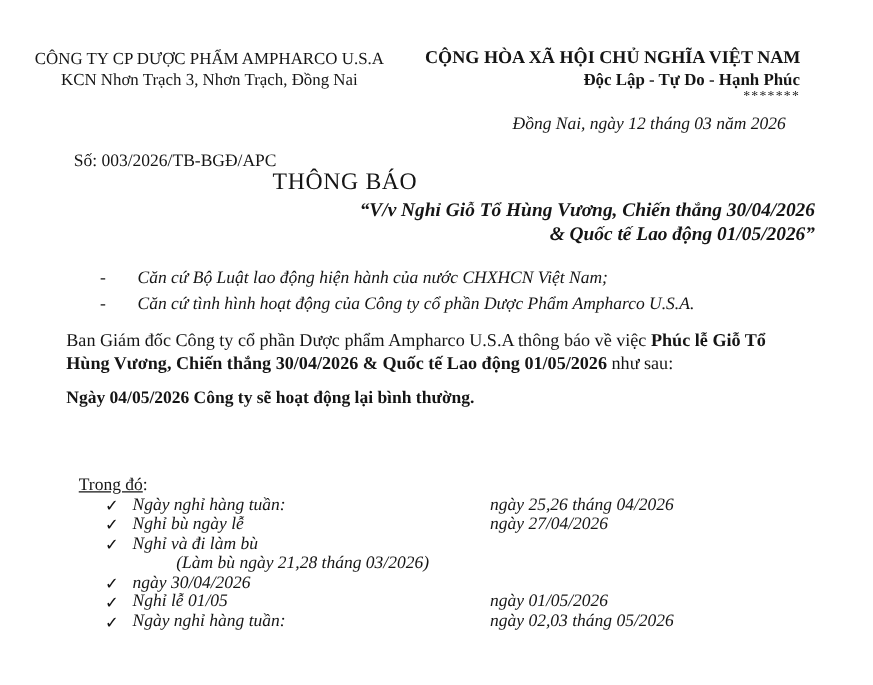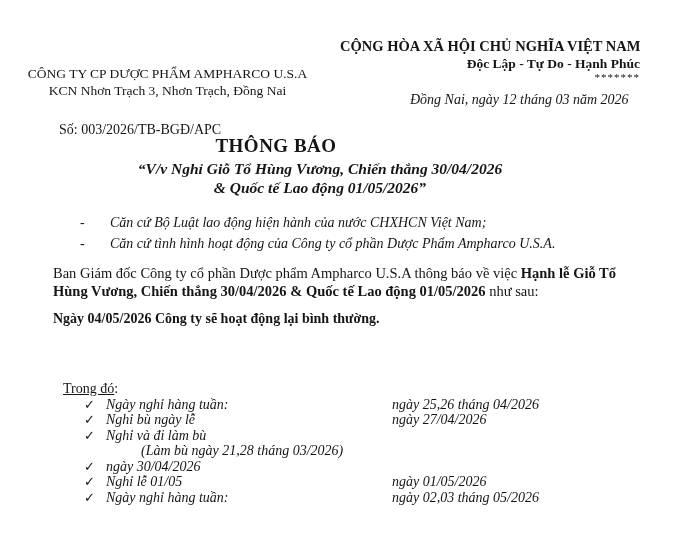--- a/index.html
+++ b/index.html
@@ -2,29 +2,29 @@
 <html><head>
 <meta charset="utf-8">
 <style>
   html, body { margin: 0; padding: 0; }
   body {
     width: 698px; height: 548px; background: #ffffff; color: #151515;
     font-family: "Liberation Serif", "DejaVu Serif", serif;
     position: relative; overflow: hidden;
   }
   .abs { position: absolute; white-space: nowrap; }
-  .hdr-left { left: 20px; top: 38px; width: 295px; text-align: center; font-size: 13.5px; line-height: 17px; margin-top: 27px; }
+  .hdr-left { left: 20px; top: 38px; width: 295px; text-align: center; font-size: 13.5px; line-height: 17px; }
   .hdr-right { left: 340px; top: 38px; width: 300px; text-align: right; }
   .hdr-right .nation { font-weight: bold; font-size: 14.5px; line-height: 17px; }
   .hdr-right .motto { font-weight: bold; font-size: 13.5px; line-height: 17px; }
   .hdr-right .stars { font-size: 11px; line-height: 10px; letter-spacing: 1px; }
   .docno { left: 59px; top: 82px; font-size: 14px; margin-top: 40px; }
   .place-date { left: 410px; top: 82px; font-size: 14px; font-style: italic; margin-top: 10px; }
-  .title { left: 0; width: 552px; top: 135px; text-align: center; font-weight: bold; font-size: 19px; letter-spacing: 0.5px; }
-  .subject { left: 0; width: 640px; top: 159px; text-align: center; font-weight: bold; font-style: italic; font-size: 15.5px; line-height: 19px; }
+  .title { left: 0; width: 552px; top: 135px; text-align: center; font-weight: normal; font-size: 19px; letter-spacing: 0.5px; }
+  .subject { left: 12px; width: 640px; top: 159px; text-align: right; font-weight: bold; font-style: italic; font-size: 15.5px; line-height: 19px; }
   .bases { left: 80px; top: 212px; font-style: italic; font-size: 14px; line-height: 21px; }
   .bases .row { display: flex; }
   .bases .dash { width: 30px; font-style: normal; }
   .intro { left: 53px; top: 264px; font-size: 14.5px; line-height: 18px; }
   .notice { left: 53px; top: 310px; font-weight: bold; font-size: 14px; line-height: 18px; }
   .detail { left: 63px; top: 381px; font-size: 14px; line-height: 15.5px; }
   .detail .trong-do { text-decoration: underline; }
   .sched-row { display: flex; font-style: italic; }
   .sched-row .check { width: 22px; margin-left: 21px; font-style: normal; font-size: 13px; }
   .sched-row .label { width: 286px; }
@@ -60,21 +60,21 @@
     <span>Căn cứ Bộ Luật lao động hiện hành của nước CHXHCN Việt Nam;</span>
   </div>
   <div class="row">
     <span class="dash">-</span>
     <span>Căn cứ tình hình hoạt động của Công ty cổ phần Dược Phẩm Ampharco U.S.A.</span>
   </div>
 </div>
 
 <div class="abs intro">
   <div>
-    <span>Ban Giám đốc Công ty cổ phần Dược phẩm Ampharco U.S.A thông báo về việc </span><b>Hạnh lễ Giỗ Tổ</b>
+    <span>Ban Giám đốc Công ty cổ phần Dược phẩm Ampharco U.S.A thông báo về việc </span><b>Phúc lễ Giỗ Tổ</b>
   </div>
   <div>
     <b>Hùng Vương, Chiến thắng 30/04/2026 &amp; Quốc tế Lao động 01/05/2026</b><span> như sau:</span>
   </div>
 </div>
 
 <div class="abs notice">
   <div>Ngày 04/05/2026 Công ty sẽ hoạt động lại bình thường.</div>
 </div>
 

